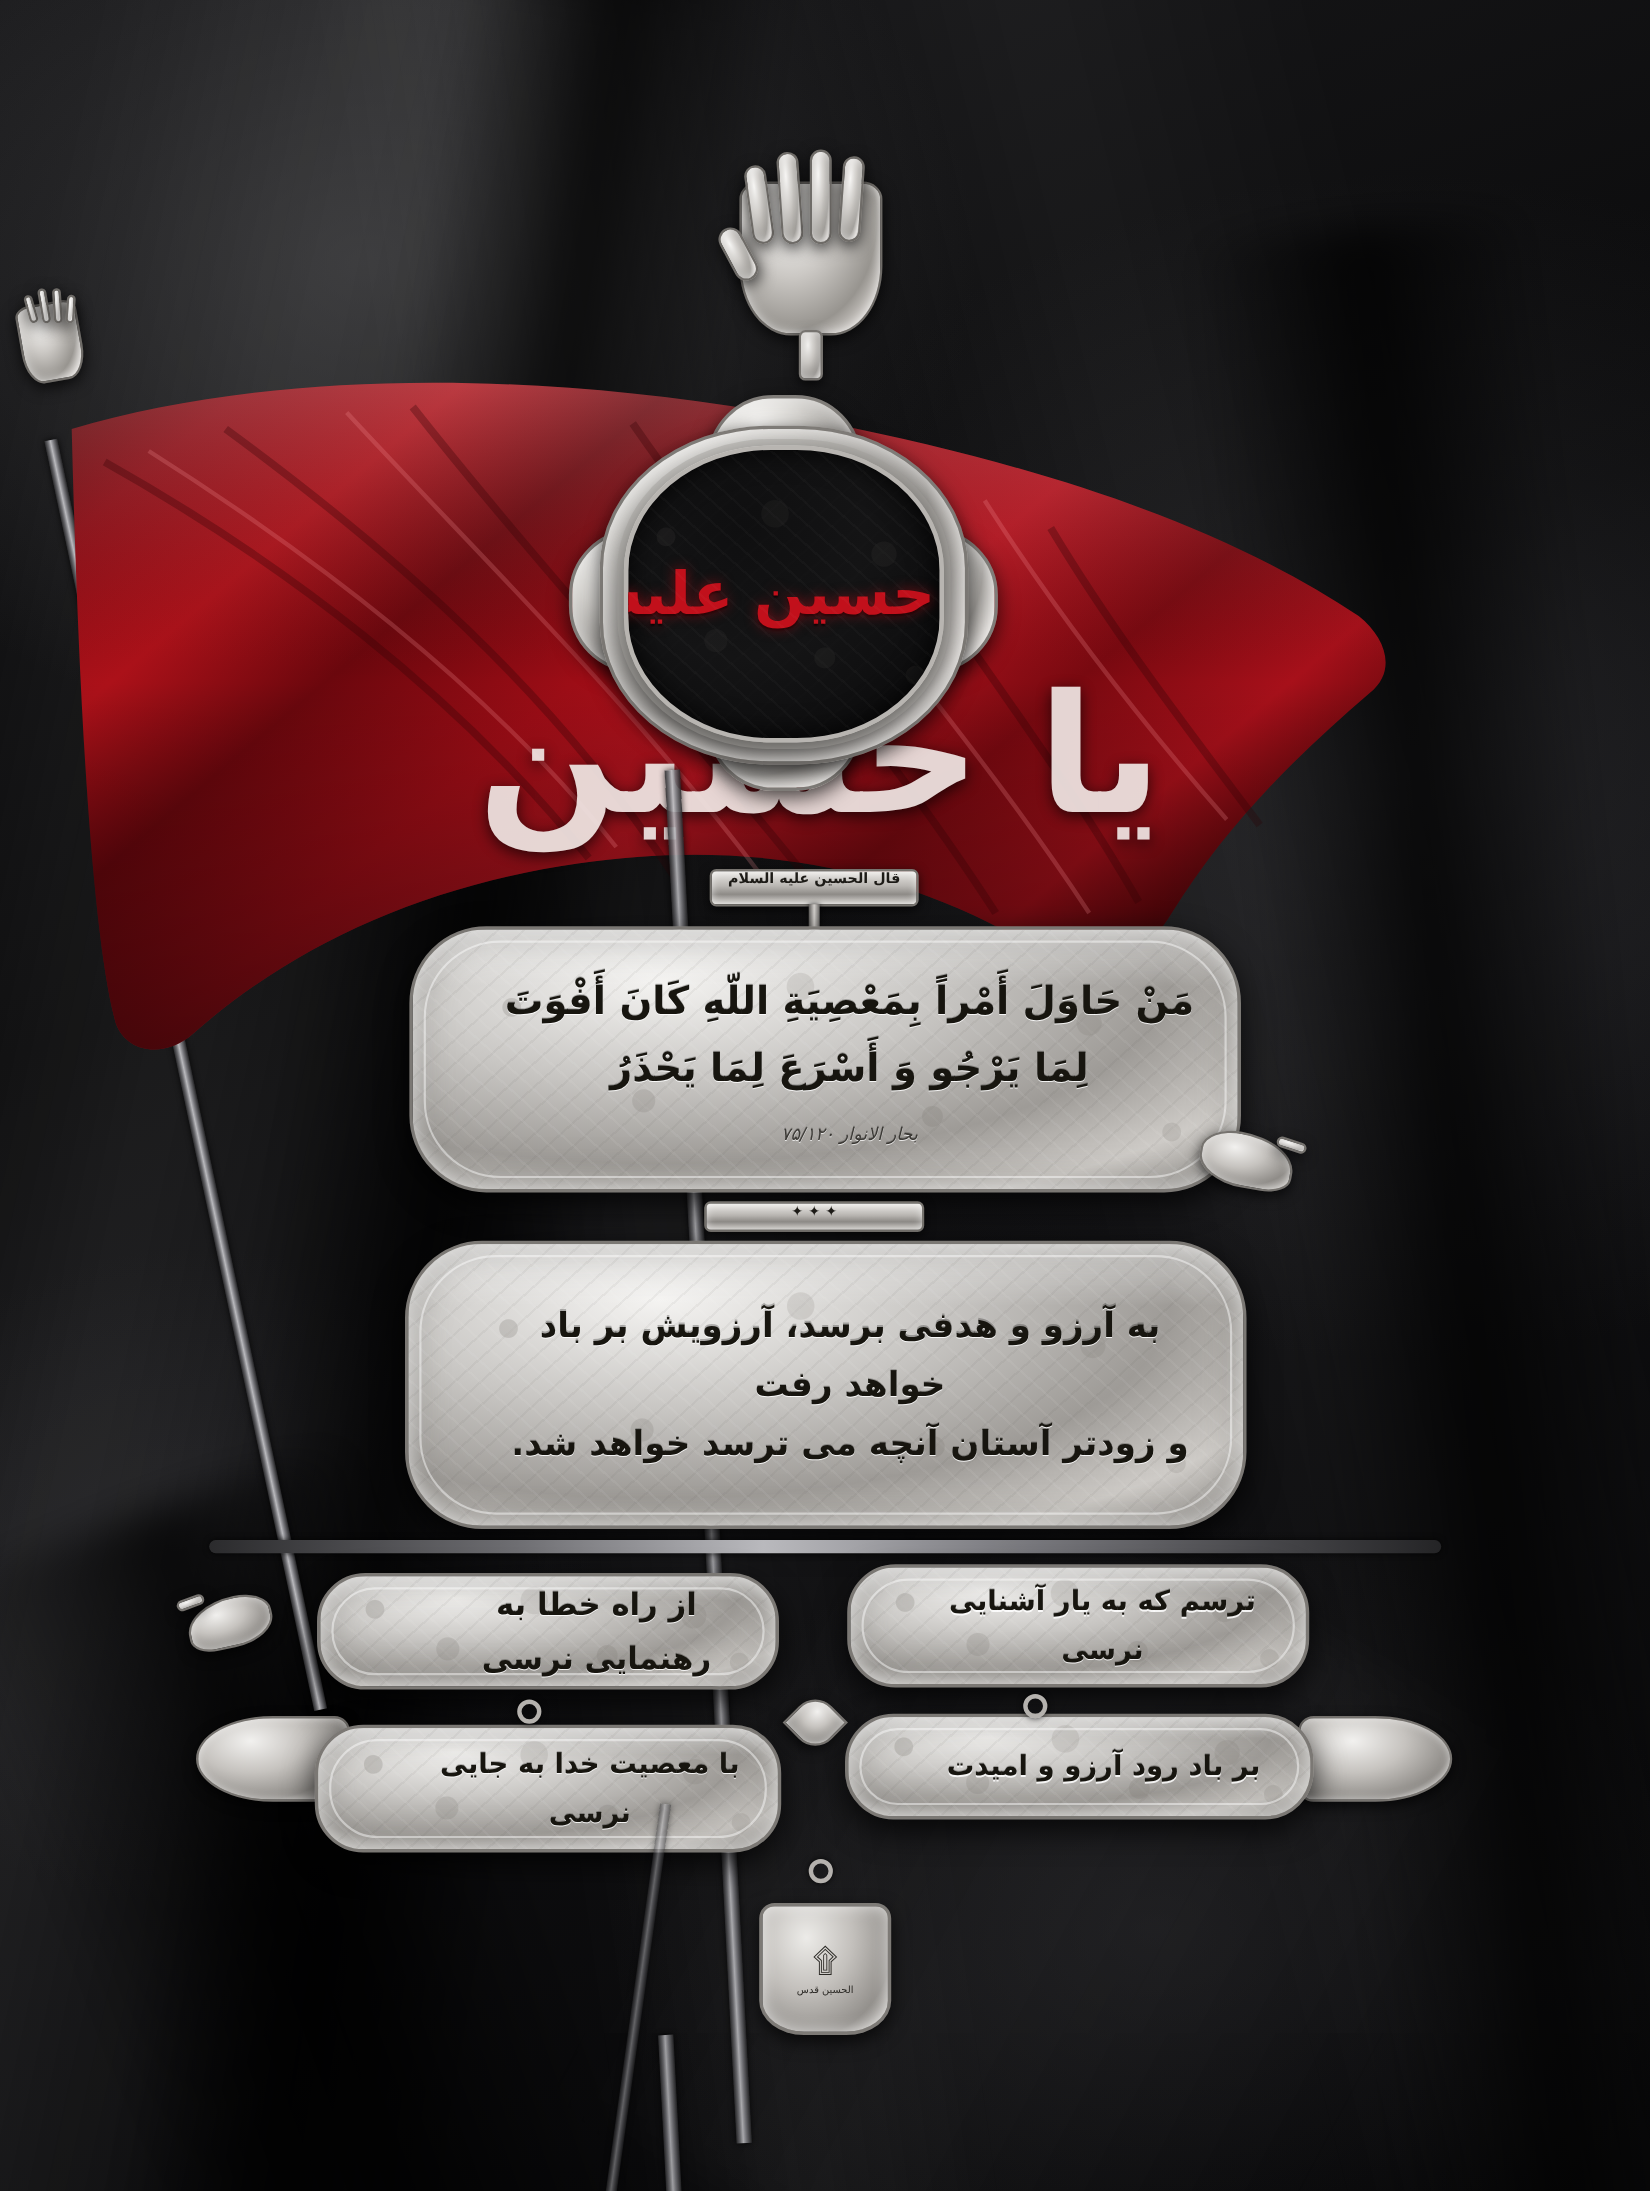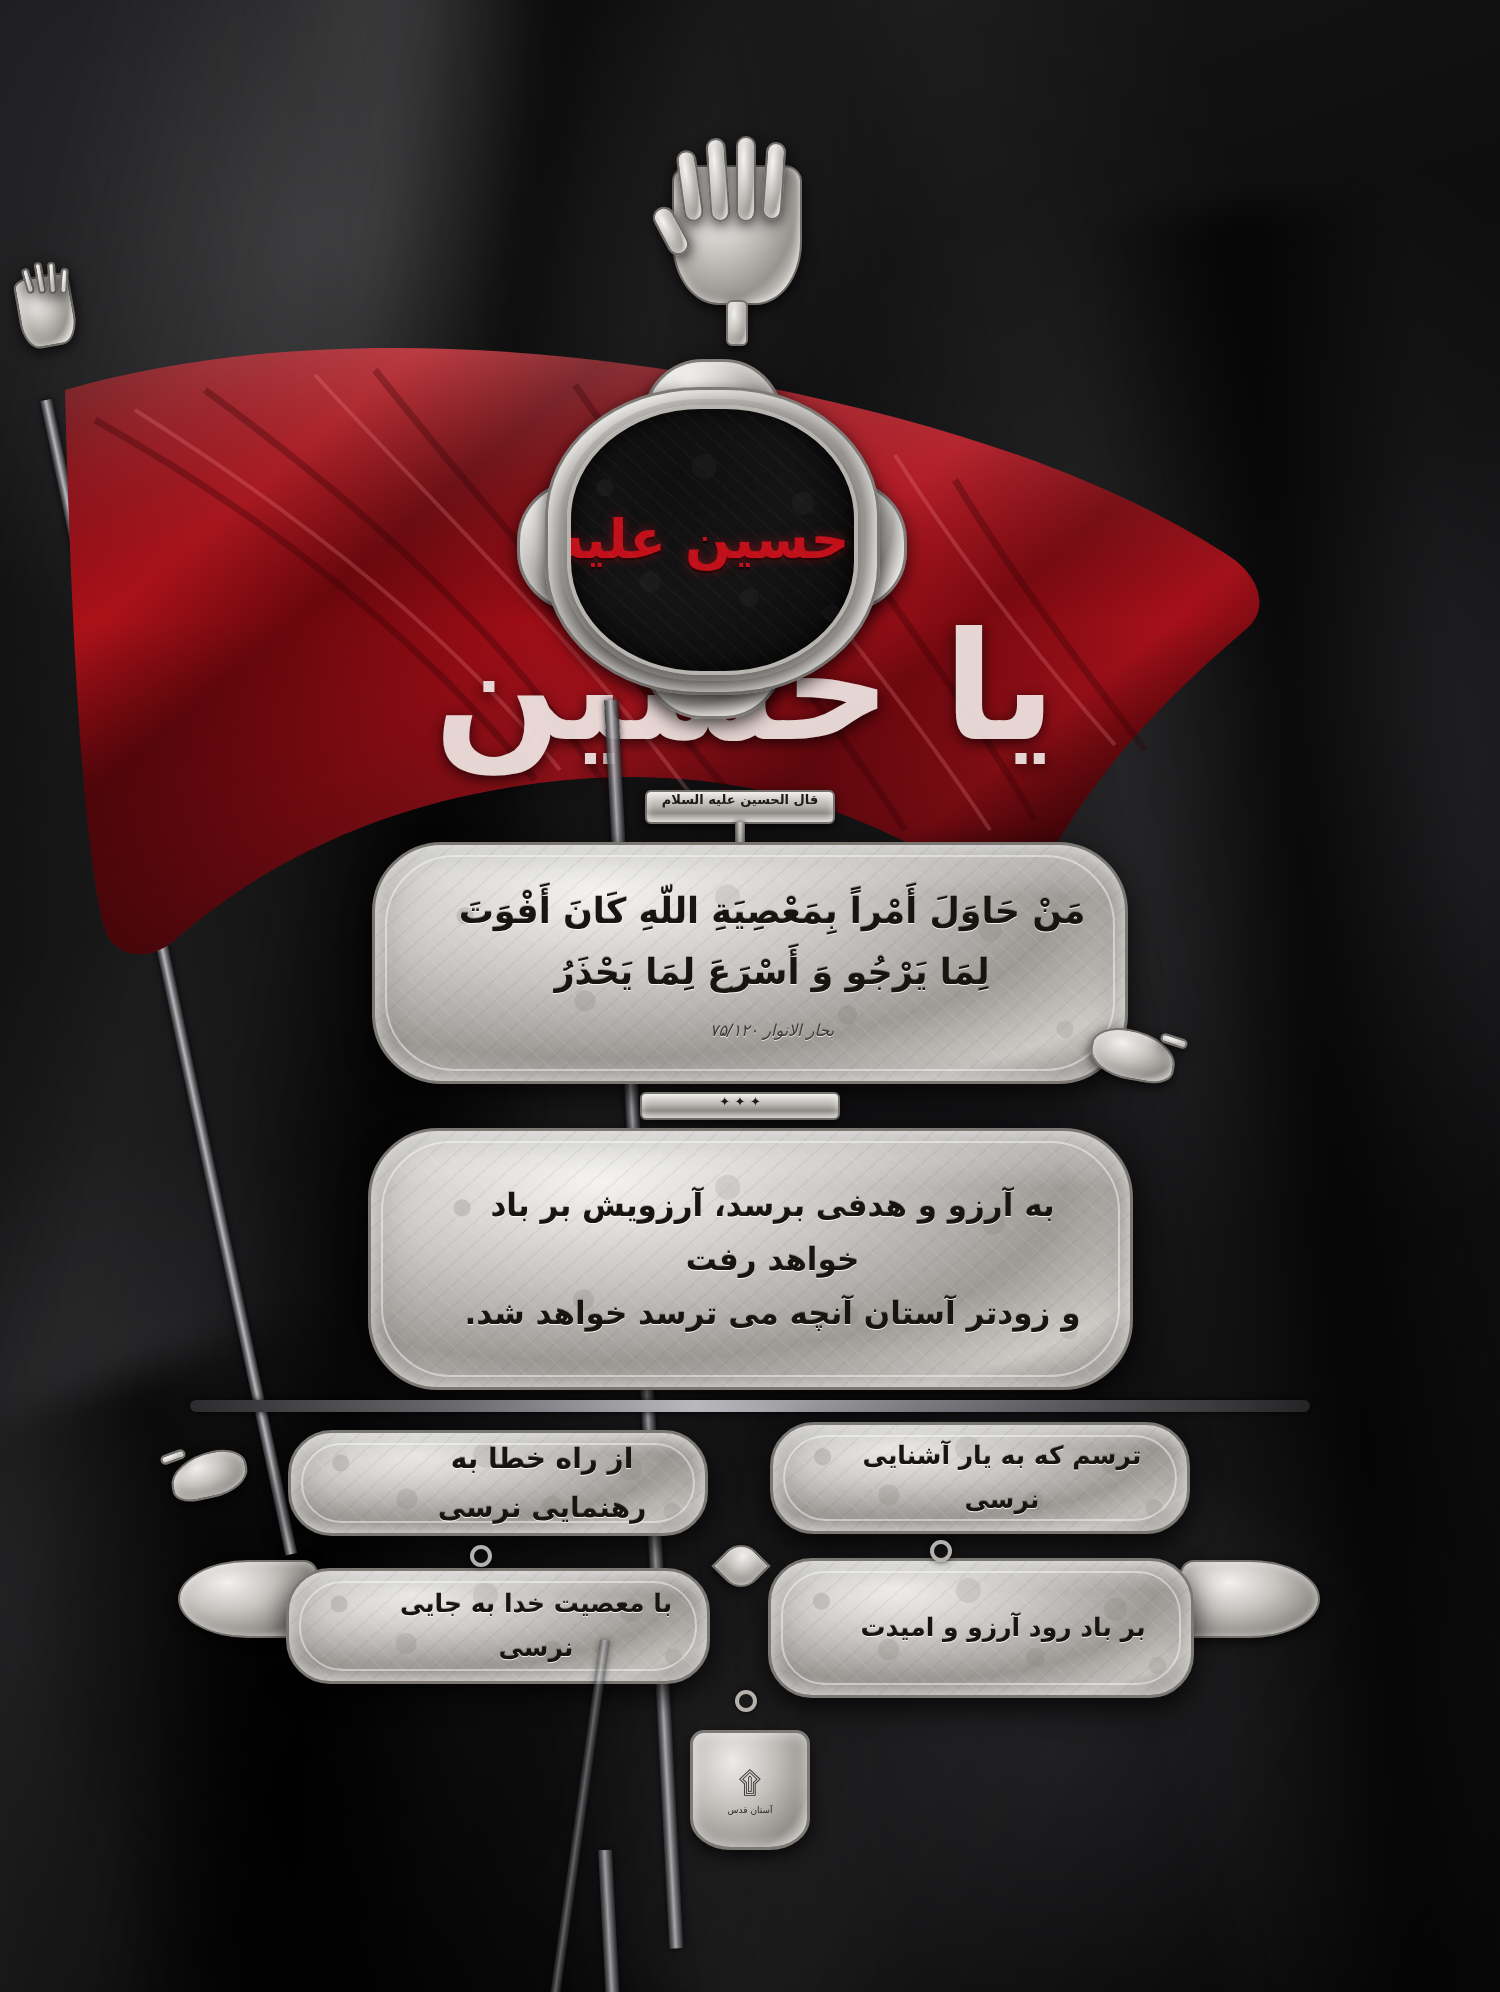--- a/index.html
+++ b/index.html
@@ -356,37 +356,37 @@
   <div class="silver" style="left:770px;top:1422px;width:420px;height:112px;border-radius:44px;">
     <div class="arabesque"></div>
     <div class="txt" style="font-size:25px;font-weight:bold;">ترسم که به یار آشنایی نرسی</div>
   </div>
 
   <div class="silver" style="left:288px;top:1430px;width:420px;height:106px;border-radius:44px;">
     <div class="arabesque"></div>
     <div class="txt" style="font-size:28px;font-weight:bold;margin-left:44px;">از راه خطا به رهنمایی نرسی</div>
   </div>
 
-  <div class="silver" style="left:768px;top:1558px;width:426px;height:140px;border-radius:44px;">
+  <div class="silver" style="left:768px;top:1558px;width:426px;height:96px;border-radius:44px;">
     <div class="arabesque"></div>
     <div class="txt" style="font-size:25px;font-weight:bold;">بر باد رود آرزو و امیدت</div>
   </div>
 
   <div class="silver" style="left:286px;top:1568px;width:424px;height:116px;border-radius:44px;">
     <div class="arabesque"></div>
     <div class="txt" style="font-size:25px;font-weight:bold;margin-left:32px;">با معصیت خدا به جایی نرسی</div>
   </div>
 
   <div class="ring" style="left:930px;top:1540px;"></div>
   <div class="ring" style="left:470px;top:1545px;"></div>
   <div class="ring" style="left:735px;top:1690px;"></div>
 
   <div class="finial" style="left:720px;top:1545px;width:42px;height:42px;border-radius:50% 0 50% 0;transform:rotate(45deg);"></div>
 
   <div id="seal">
     <div class="glyph">۩</div>
-    <div class="sealtxt">آستان قدس</div>
+    <div class="sealtxt">الحسین قدس</div>
   </div>
 
   <div class="pole" style="left:598px;top:1850px;width:14px;height:150px;transform:rotate(-3deg);transform-origin:top center;opacity:.85;"></div>
   <div class="pole" style="left:600px;top:1640px;width:10px;height:360px;transform:rotate(8deg);transform-origin:top center;opacity:.5;"></div>
 
 </div>
 
 </body></html>

